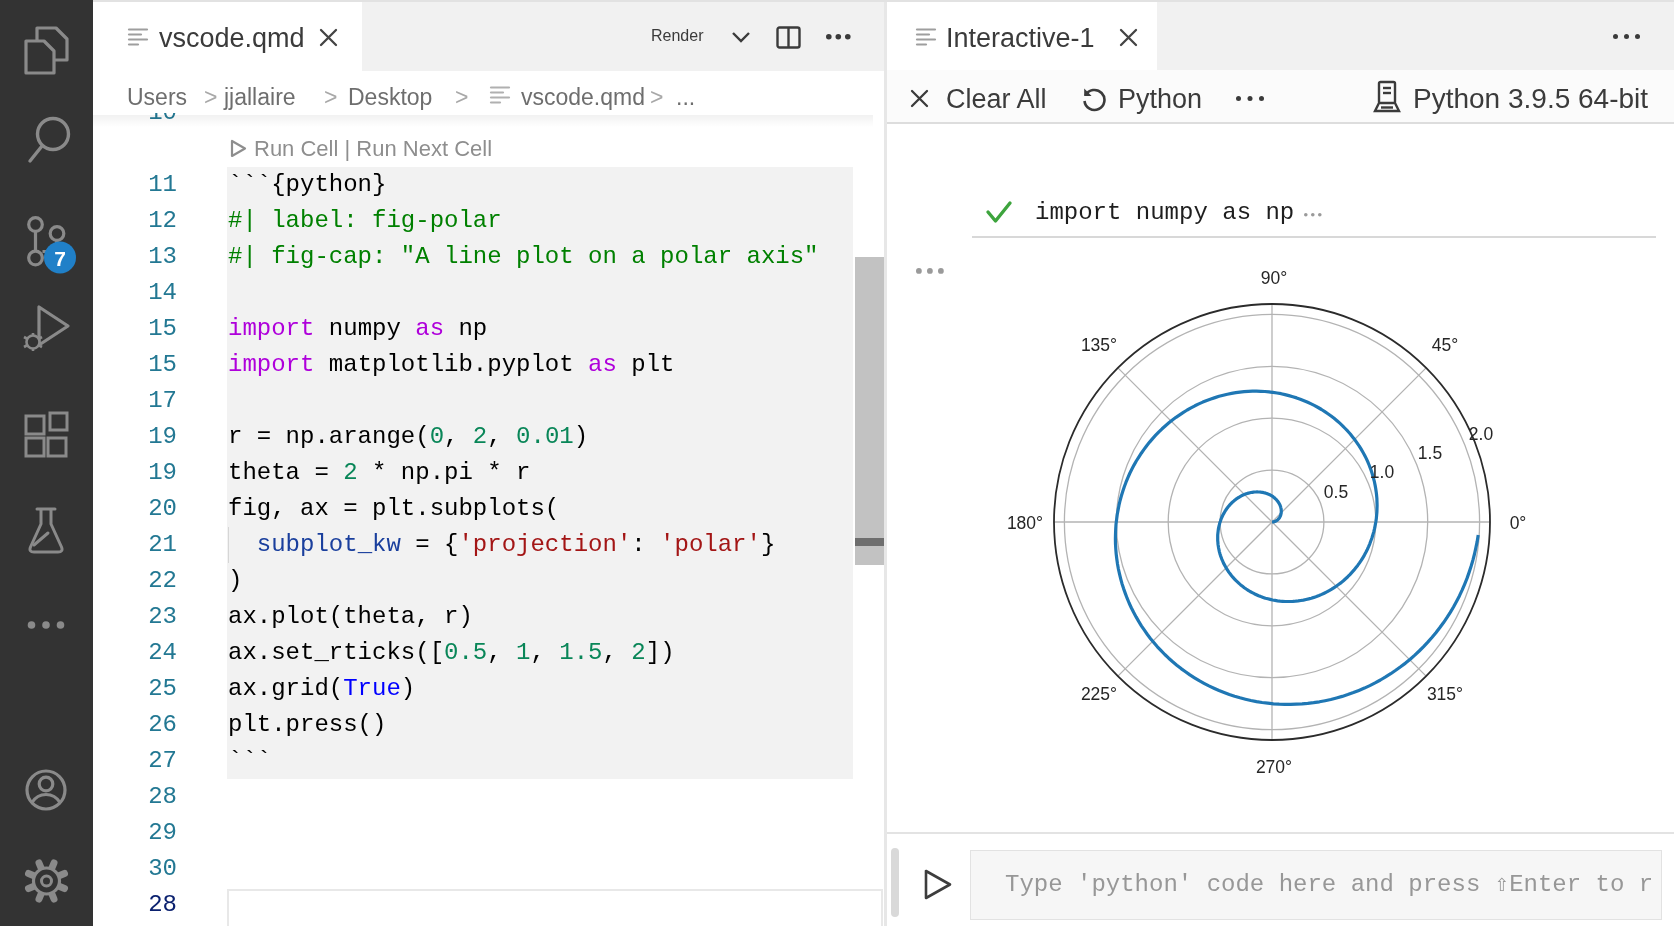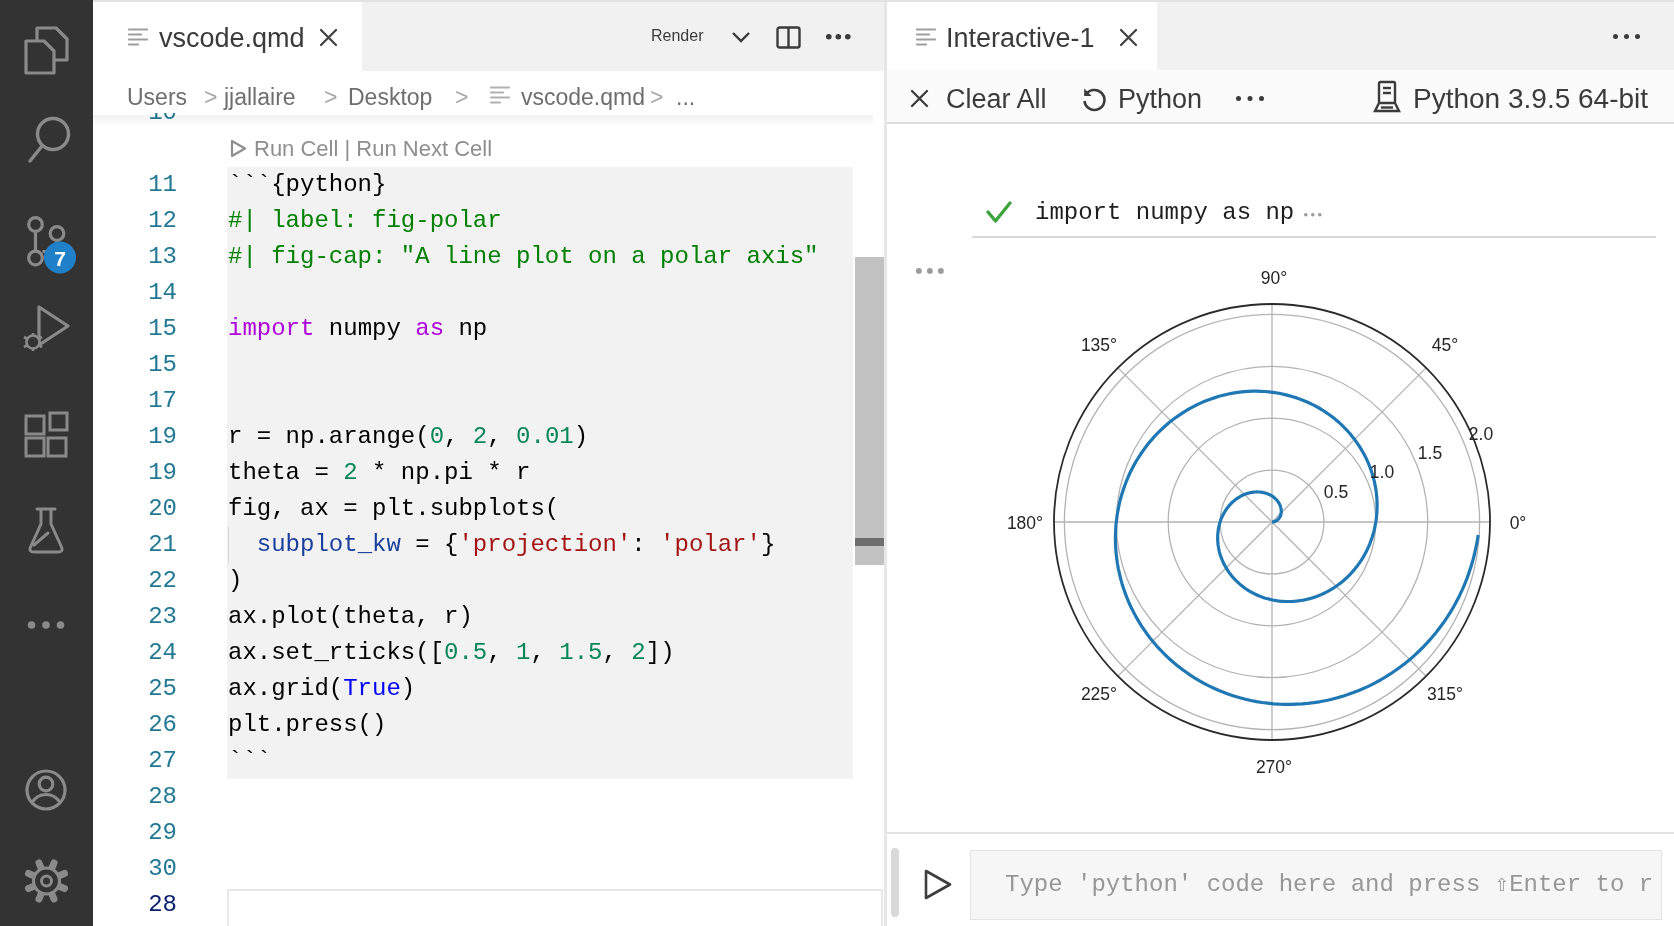--- a/index.html
+++ b/index.html
@@ -163,20 +163,21 @@
     <div class="gl" style="top:815px;color:#237893">29</div>
     <div class="gl" style="top:851px;color:#237893">30</div>
     <div class="gl" style="top:887px;color:#0b216f">28</div>
     <div style="position:absolute;left:93px;top:113px;width:84px;height:20px;overflow:hidden">
       <div class="gl" style="top:-18px;left:0;color:#237893">10</div>
     </div>
 <div class="cl" style="top:167px">```{python}</div>
     <div class="cl" style="top:203px"><span style="color:#008000">#| label: fig-polar</span></div>
     <div class="cl" style="top:239px"><span style="color:#008000">#| fig-cap: "A line plot on a polar axis"</span></div>
     <div class="cl" style="top:311px"><span style="color:#af00db">import</span> numpy <span style="color:#af00db">as</span> np</div>
+    <div class="cl" style="top:347px"><span style="color:#af00db">import</span> matplotlib.pyplot <span style="color:#af00db">as</span> plt</div>
     <div class="cl" style="top:419px">r = np.arange(<span style="color:#098658">0</span>, <span style="color:#098658">2</span>, <span style="color:#098658">0.01</span>)</div>
     <div class="cl" style="top:455px">theta = <span style="color:#098658">2</span> * np.pi * r</div>
     <div class="cl" style="top:491px">fig, ax = plt.subplots(</div>
     <div class="cl" style="top:527px">  <span style="color:#1a3f9d">subplot_kw</span> = {<span style="color:#a31515">'projection'</span>: <span style="color:#a31515">'polar'</span>}</div>
     <div class="cl" style="top:563px">)</div>
     <div class="cl" style="top:599px">ax.plot(theta, r)</div>
     <div class="cl" style="top:635px">ax.set_rticks([<span style="color:#098658">0.5</span>, <span style="color:#098658">1</span>, <span style="color:#098658">1.5</span>, <span style="color:#098658">2</span>])</div>
     <div class="cl" style="top:671px">ax.grid(<span style="color:#0000ff">True</span>)</div>
     <div class="cl" style="top:707px">plt.press()</div>
     <div class="cl" style="top:743px">```</div>

